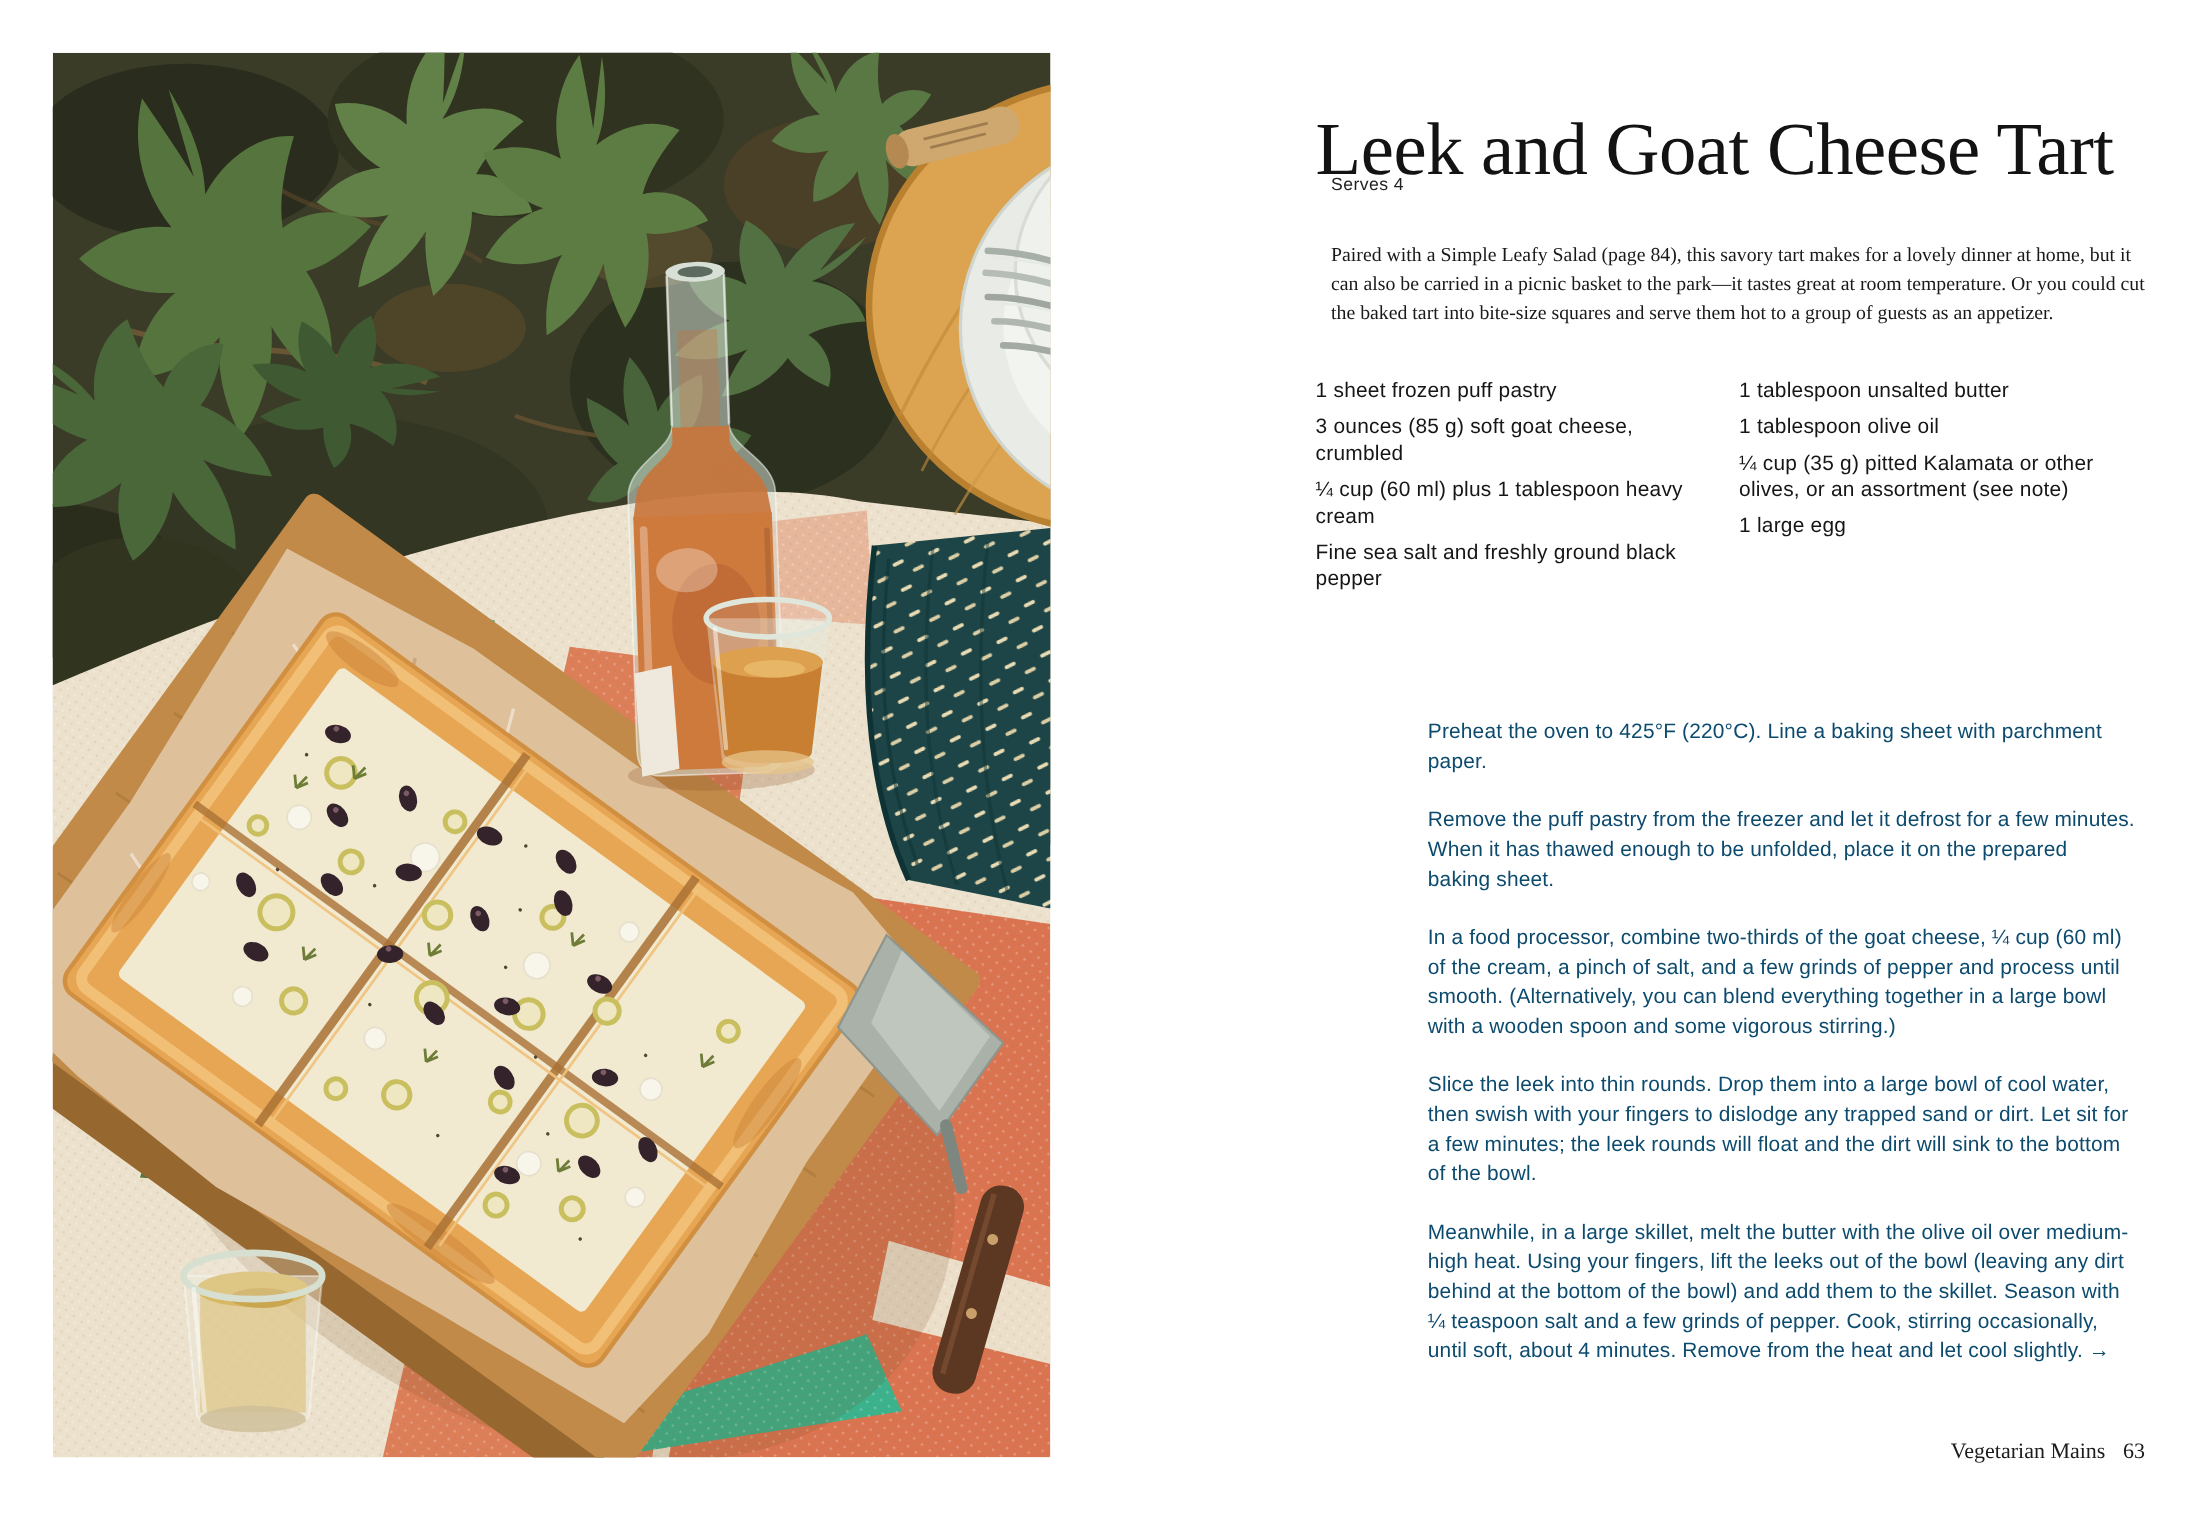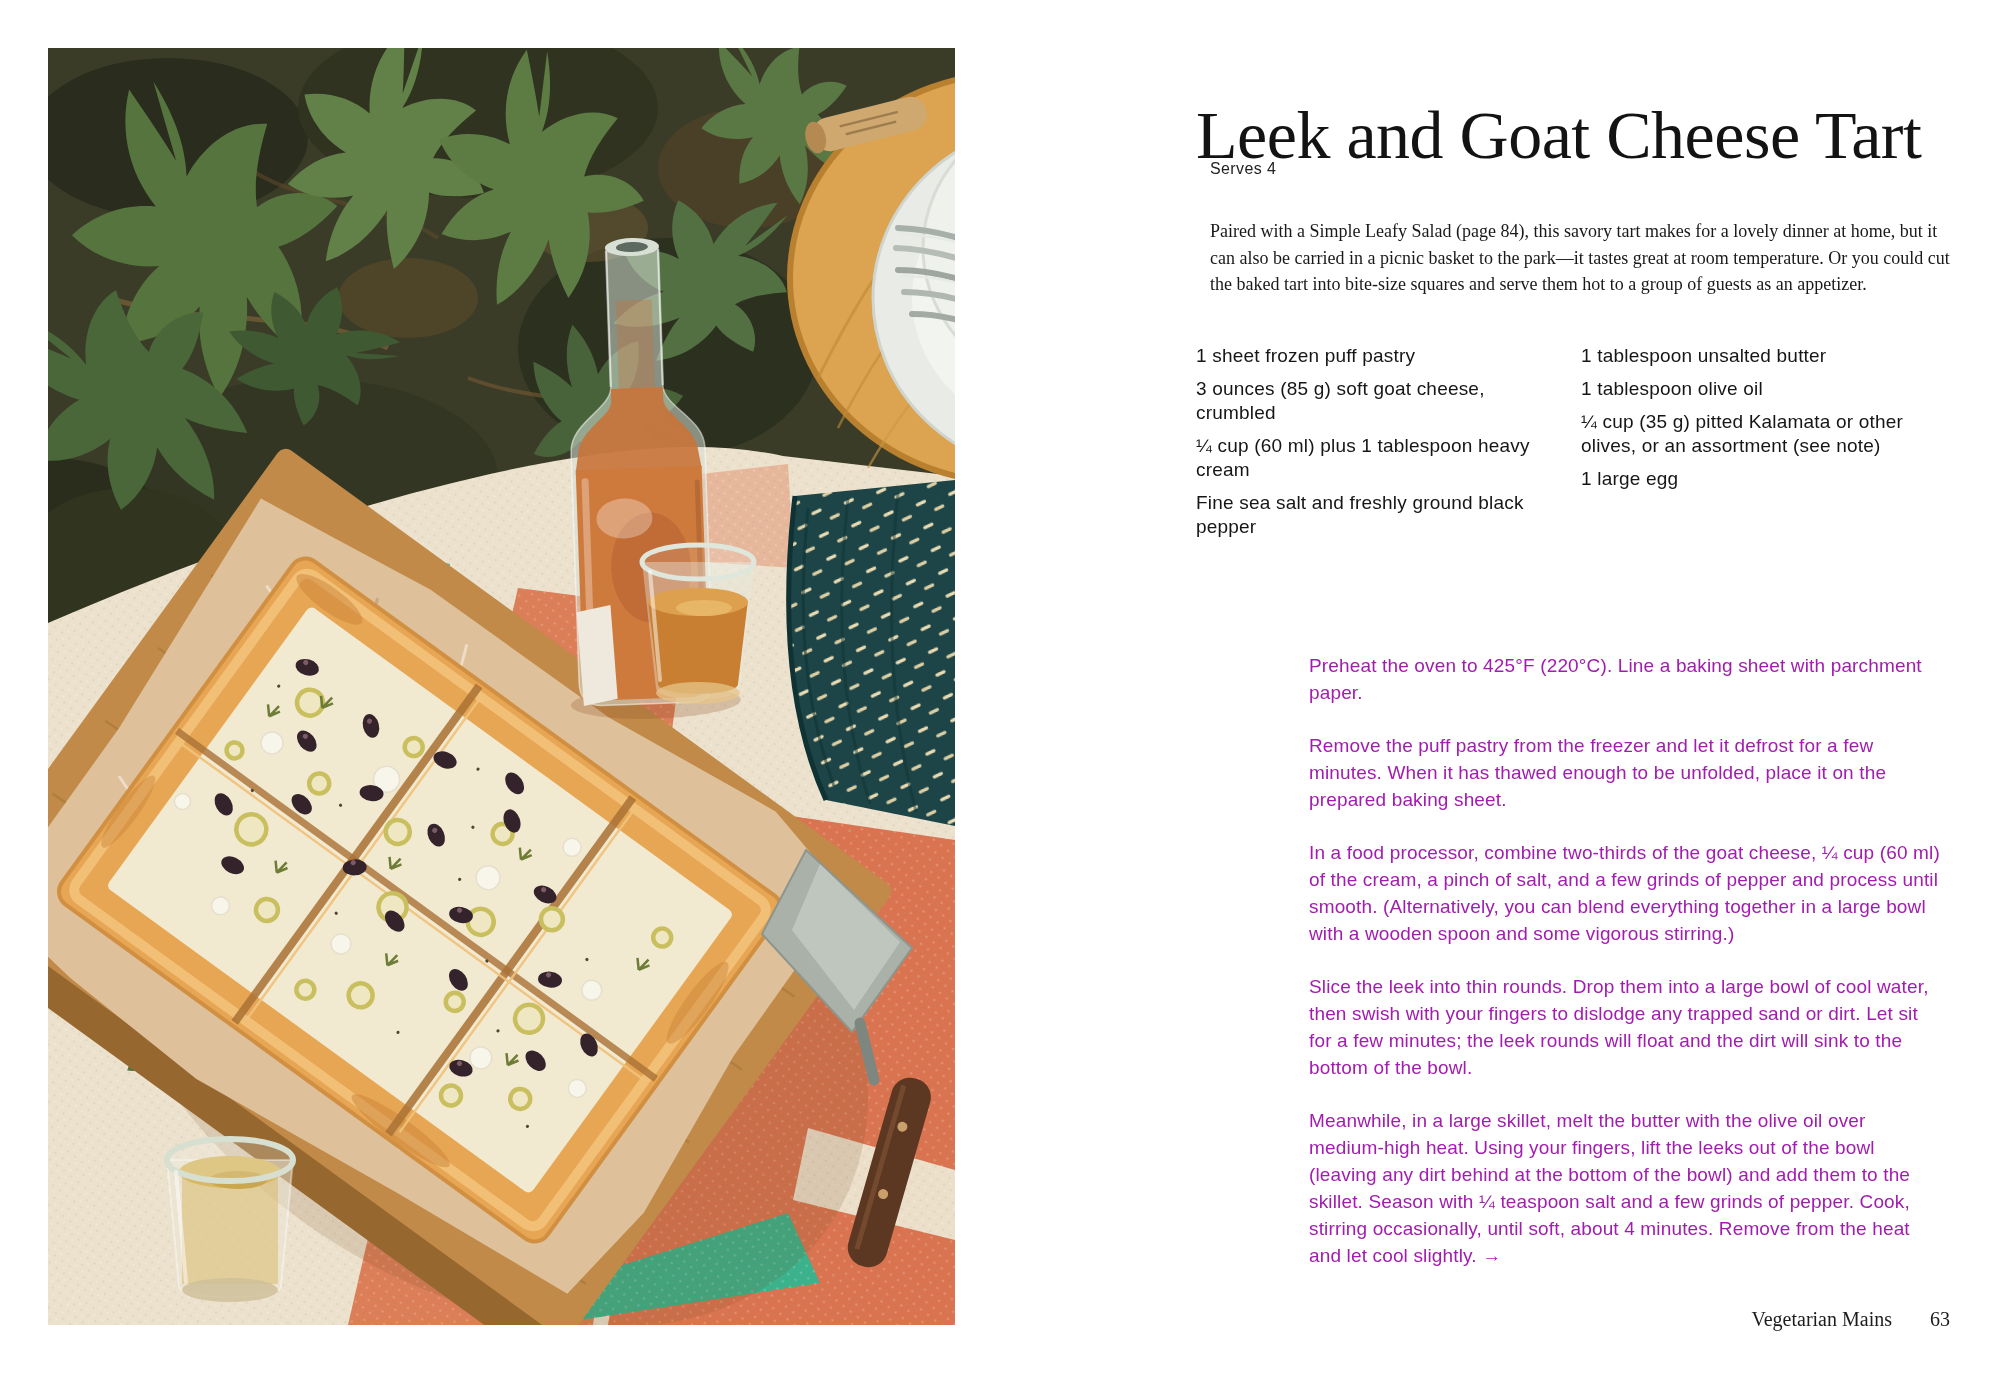--- a/index.html
+++ b/index.html
@@ -11,22 +11,22 @@
   .title{position:absolute;top:96px;left:6px;margin:0;font-family:"Liberation Serif",serif;
          font-weight:500;font-size:68px;letter-spacing:-0.5px;color:#131313;white-space:nowrap;}
   .serves{position:absolute;top:160px;left:20px;margin:0;font-size:16px;letter-spacing:.4px;color:#222;}
   .intro{position:absolute;top:202px;left:4px;margin:16px;width:742px;
          font-family:"Liberation Serif",serif;font-size:18px;line-height:26.5px;color:#191919;}
   .ingredients{position:absolute;top:344px;left:6px;width:740px;display:grid;
                grid-template-columns:384px 356px;column-gap:1px;}
   .ing{margin:0 0 9px 0;font-size:19px;line-height:24px;letter-spacing:.2px;color:#161616;
        padding-right:20px;}
   .method{position:absolute;top:652px;left:103px;width:648px;}
-  .step{margin:0 0 26px 16px;font-size:19px;line-height:27px;letter-spacing:.15px;color:#a21caf;}
-  .pagefooter{position:absolute;top:1308px;right:50px;display:flex;gap:38px;align-items:baseline;
+  .step{margin:0 0 26px 5px;font-size:19px;line-height:27px;letter-spacing:.15px;color:#0c4a6e;}
+  .pagefooter{position:absolute;top:1308px;right:50px;display:flex;gap:16px;align-items:baseline;
               font-family:"Liberation Serif",serif;font-size:20px;color:#1c1c1c;margin-left:41px;}
 </style>
 </head>
 <body>
 
 <div class="page">
 
   <figure class="photo">
     <svg viewBox="0 0 907 1277" preserveAspectRatio="none">
       <defs>

